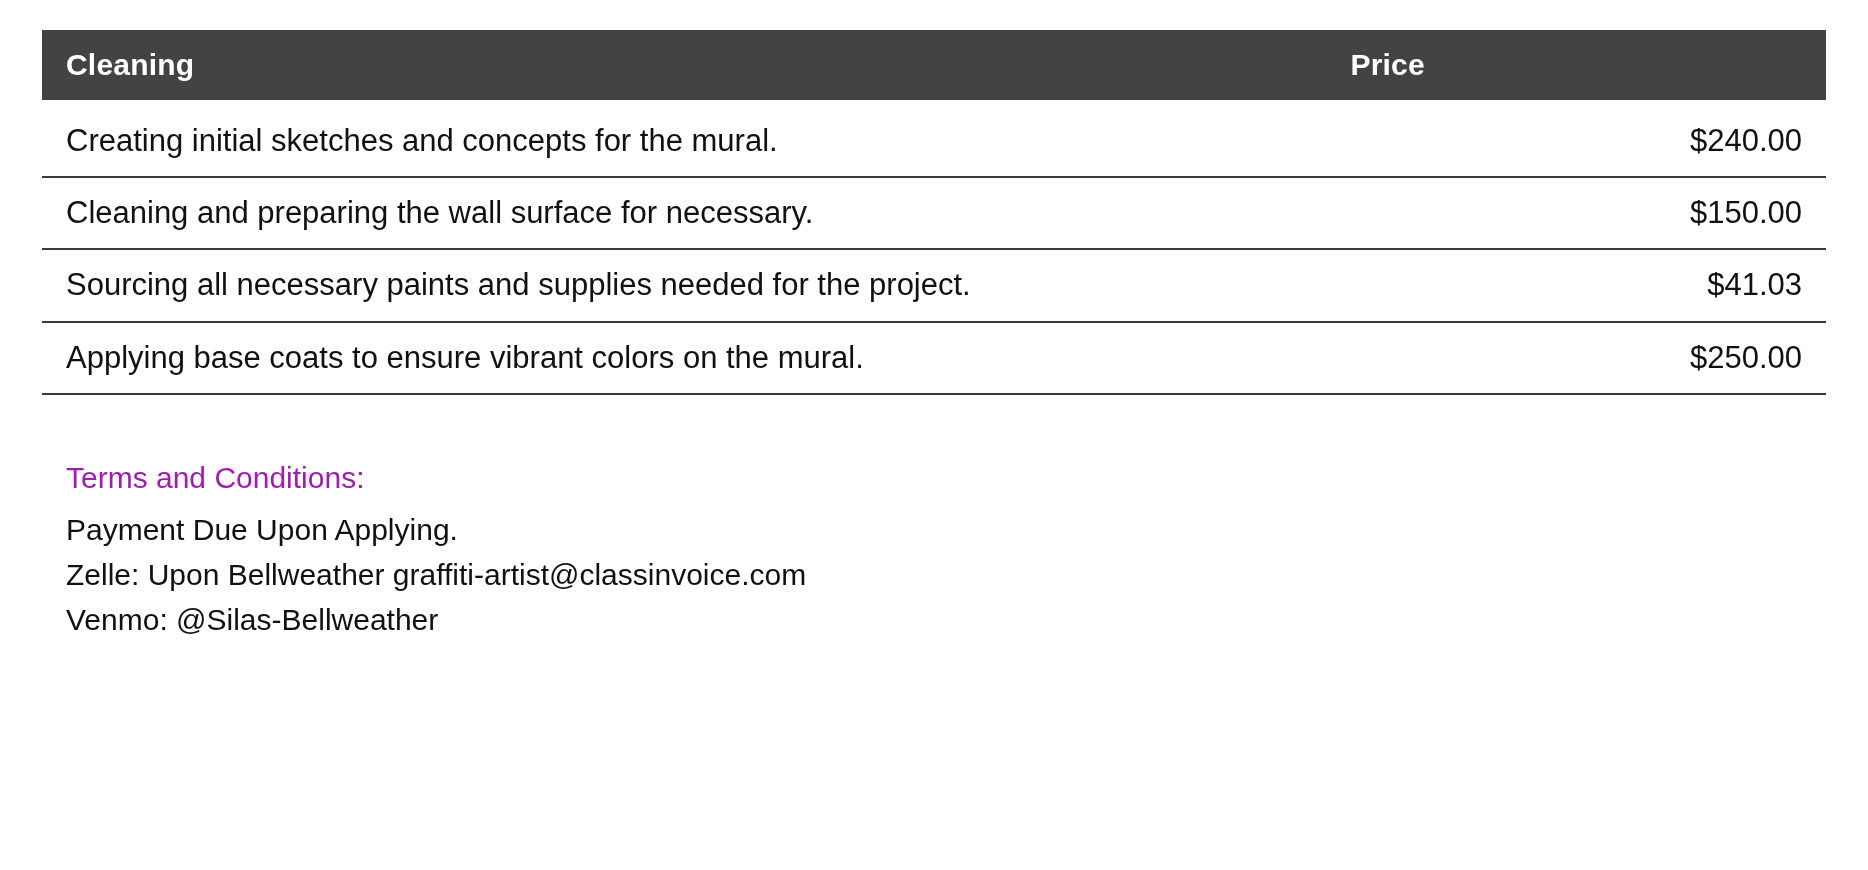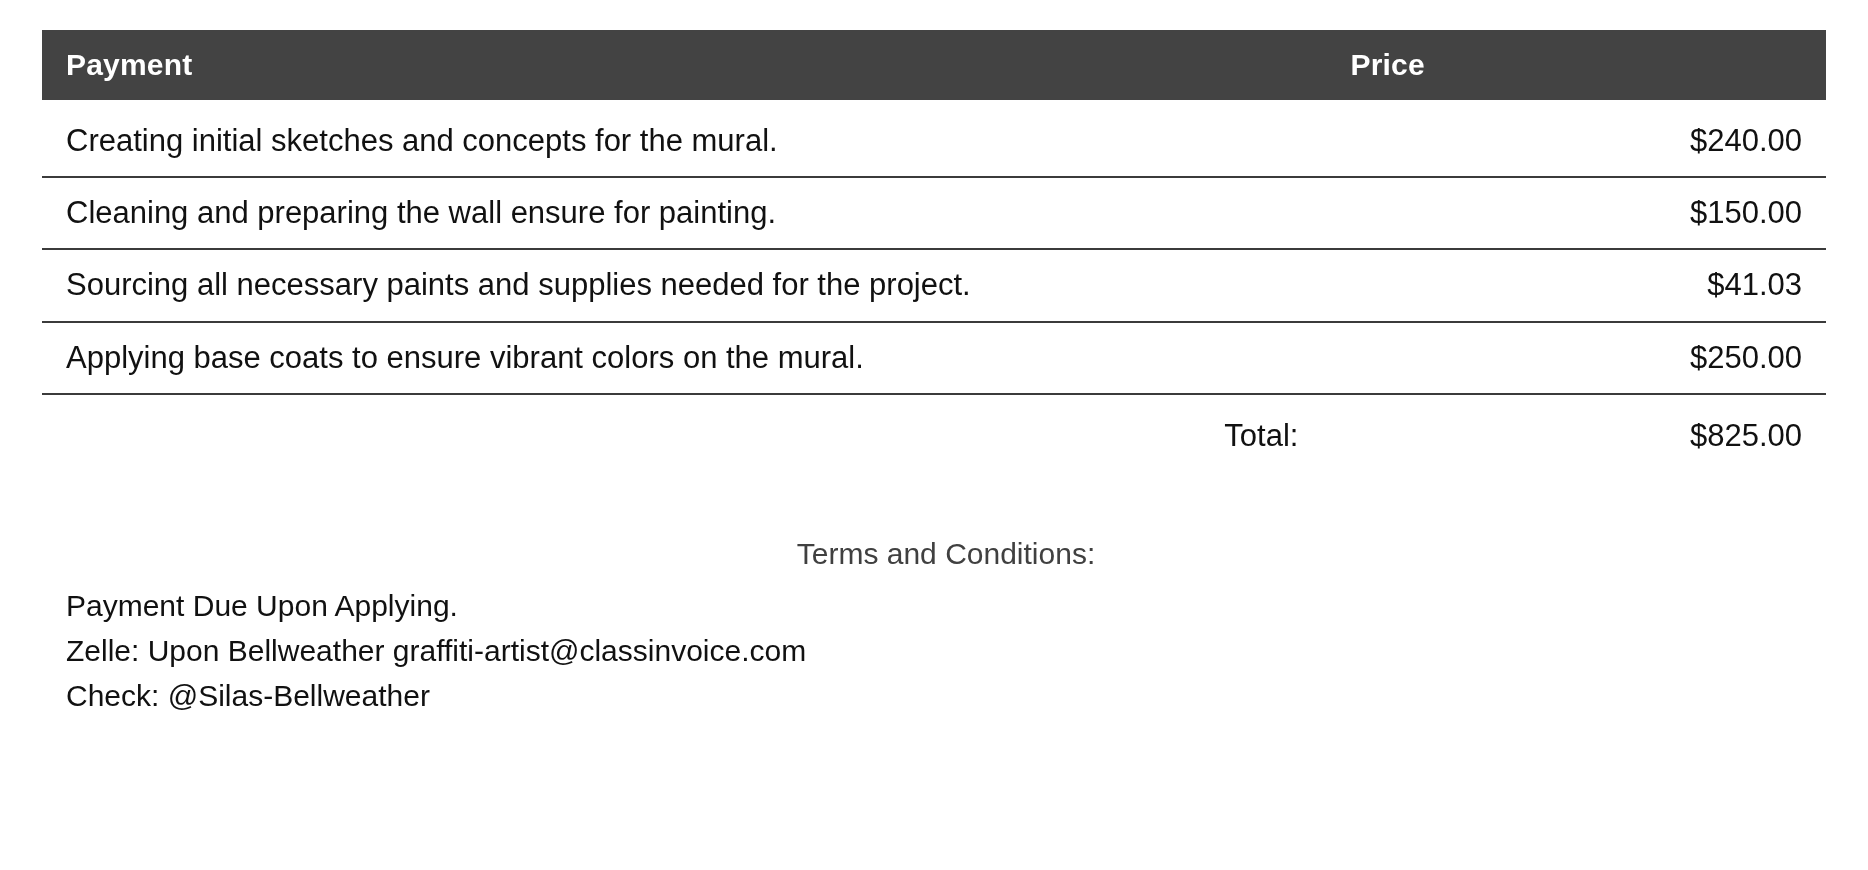--- a/index.html
+++ b/index.html
@@ -63,71 +63,66 @@
     padding-right: 28px;
   }
   .total-row td.total-value {
     text-align: right;
   }
   .terms {
     margin-top: 66px;
     padding-left: 24px;
   }
   .terms-title {
-    color: #404040;
+    color: #a21caf;
     font-size: 30px;
     margin-bottom: 12px;
-    text-align: center;
   }
   .terms-line {
     font-size: 30px;
     color: #111111;
     line-height: 1.5;
   }
 </style>
 </head>
 <body>
 
 <div class="page">
 
   <table class="invoice-table">
     <colgroup>
       <col style="width:72%">
       <col style="width:28%">
     </colgroup>
     <thead>
       <tr>
-        <th class="services-col">Payment</th>
+        <th class="services-col">Cleaning</th>
         <th class="price-col">Price</th>
       </tr>
     </thead>
     <tbody>
       <tr>
         <td>Creating initial sketches and concepts for the mural.</td>
         <td class="price-cell">$240.00</td>
       </tr>
       <tr>
-        <td>Cleaning and preparing the wall ensure for painting.</td>
+        <td>Cleaning and preparing the wall surface for necessary.</td>
         <td class="price-cell">$150.00</td>
       </tr>
       <tr>
         <td>Sourcing all necessary paints and supplies needed for the project.</td>
         <td class="price-cell">$41.03</td>
       </tr>
       <tr>
         <td>Applying base coats to ensure vibrant colors on the mural.</td>
         <td class="price-cell">$250.00</td>
       </tr>
-      <tr class="total-row">
-        <td class="total-label">Total:</td>
-        <td class="total-value">$825.00</td>
-      </tr>
     </tbody>
   </table>
 
   <div class="terms">
     <div class="terms-title">Terms and Conditions:</div>
     <div class="terms-line">Payment Due Upon Applying.</div>
     <div class="terms-line">Zelle: Upon Bellweather graffiti-artist@classinvoice.com</div>
-    <div class="terms-line">Check: @Silas-Bellweather</div>
+    <div class="terms-line">Venmo: @Silas-Bellweather</div>
   </div>
 
 </div>
 
 </body></html>

